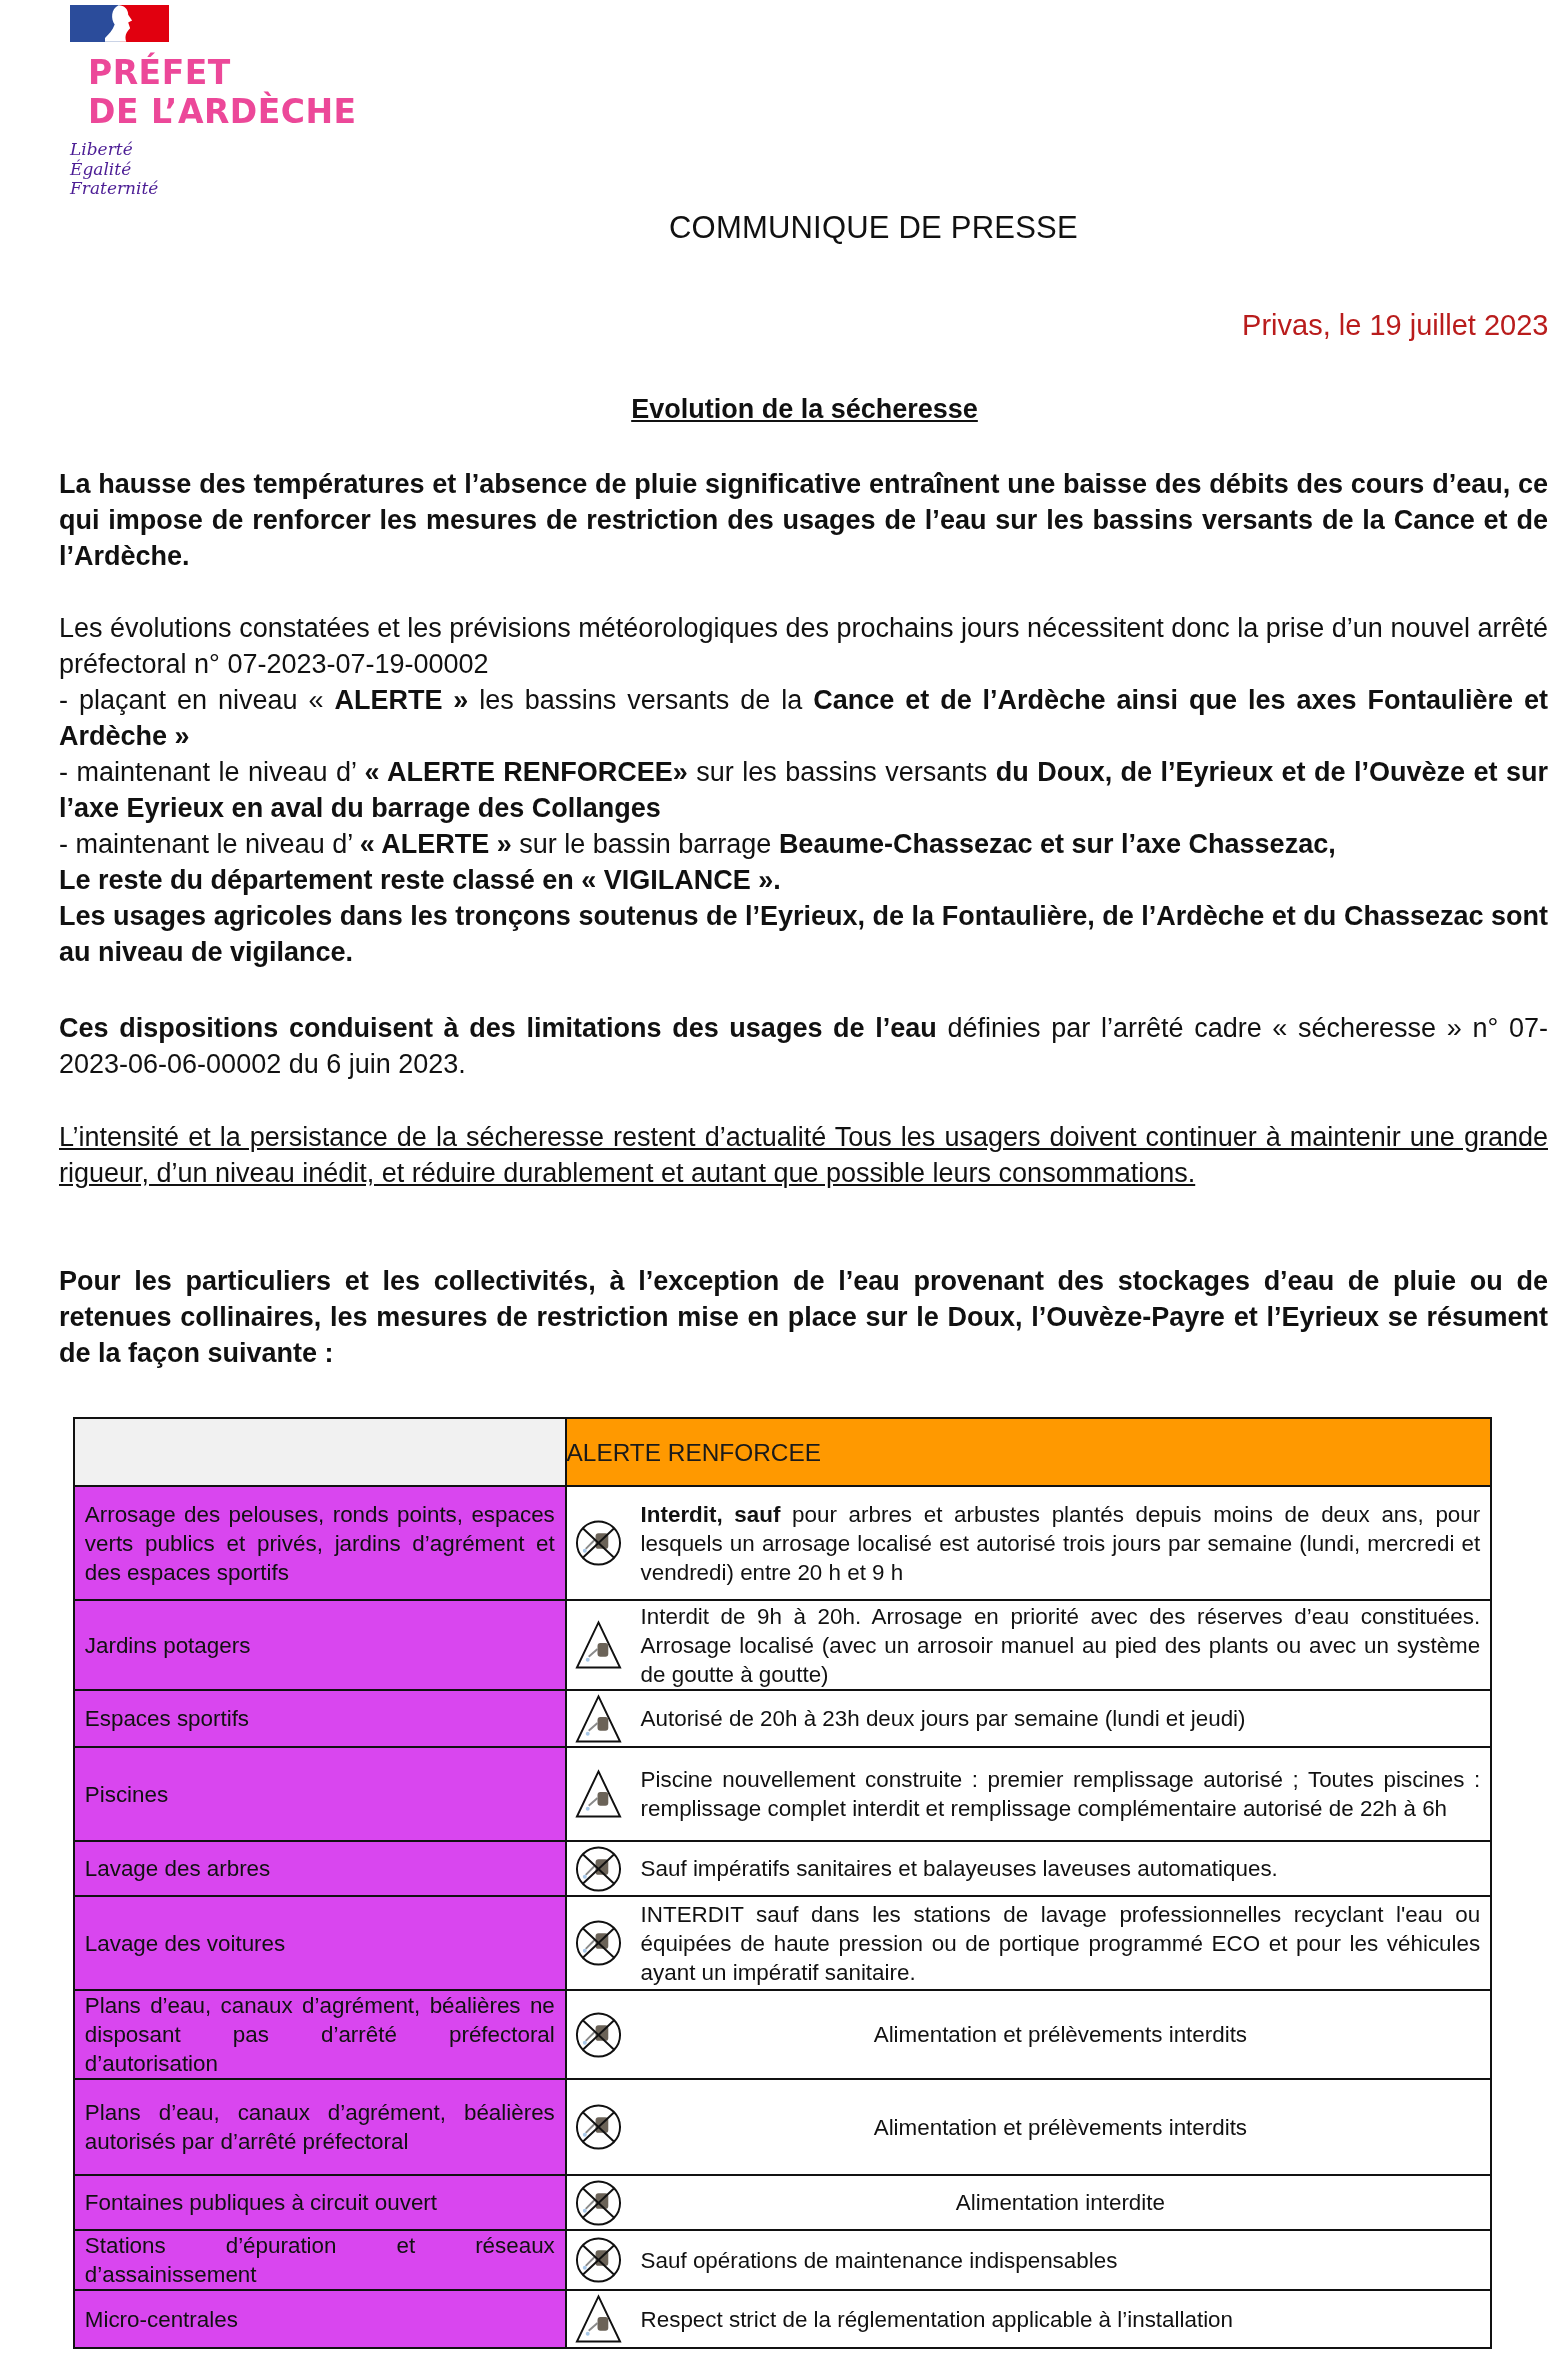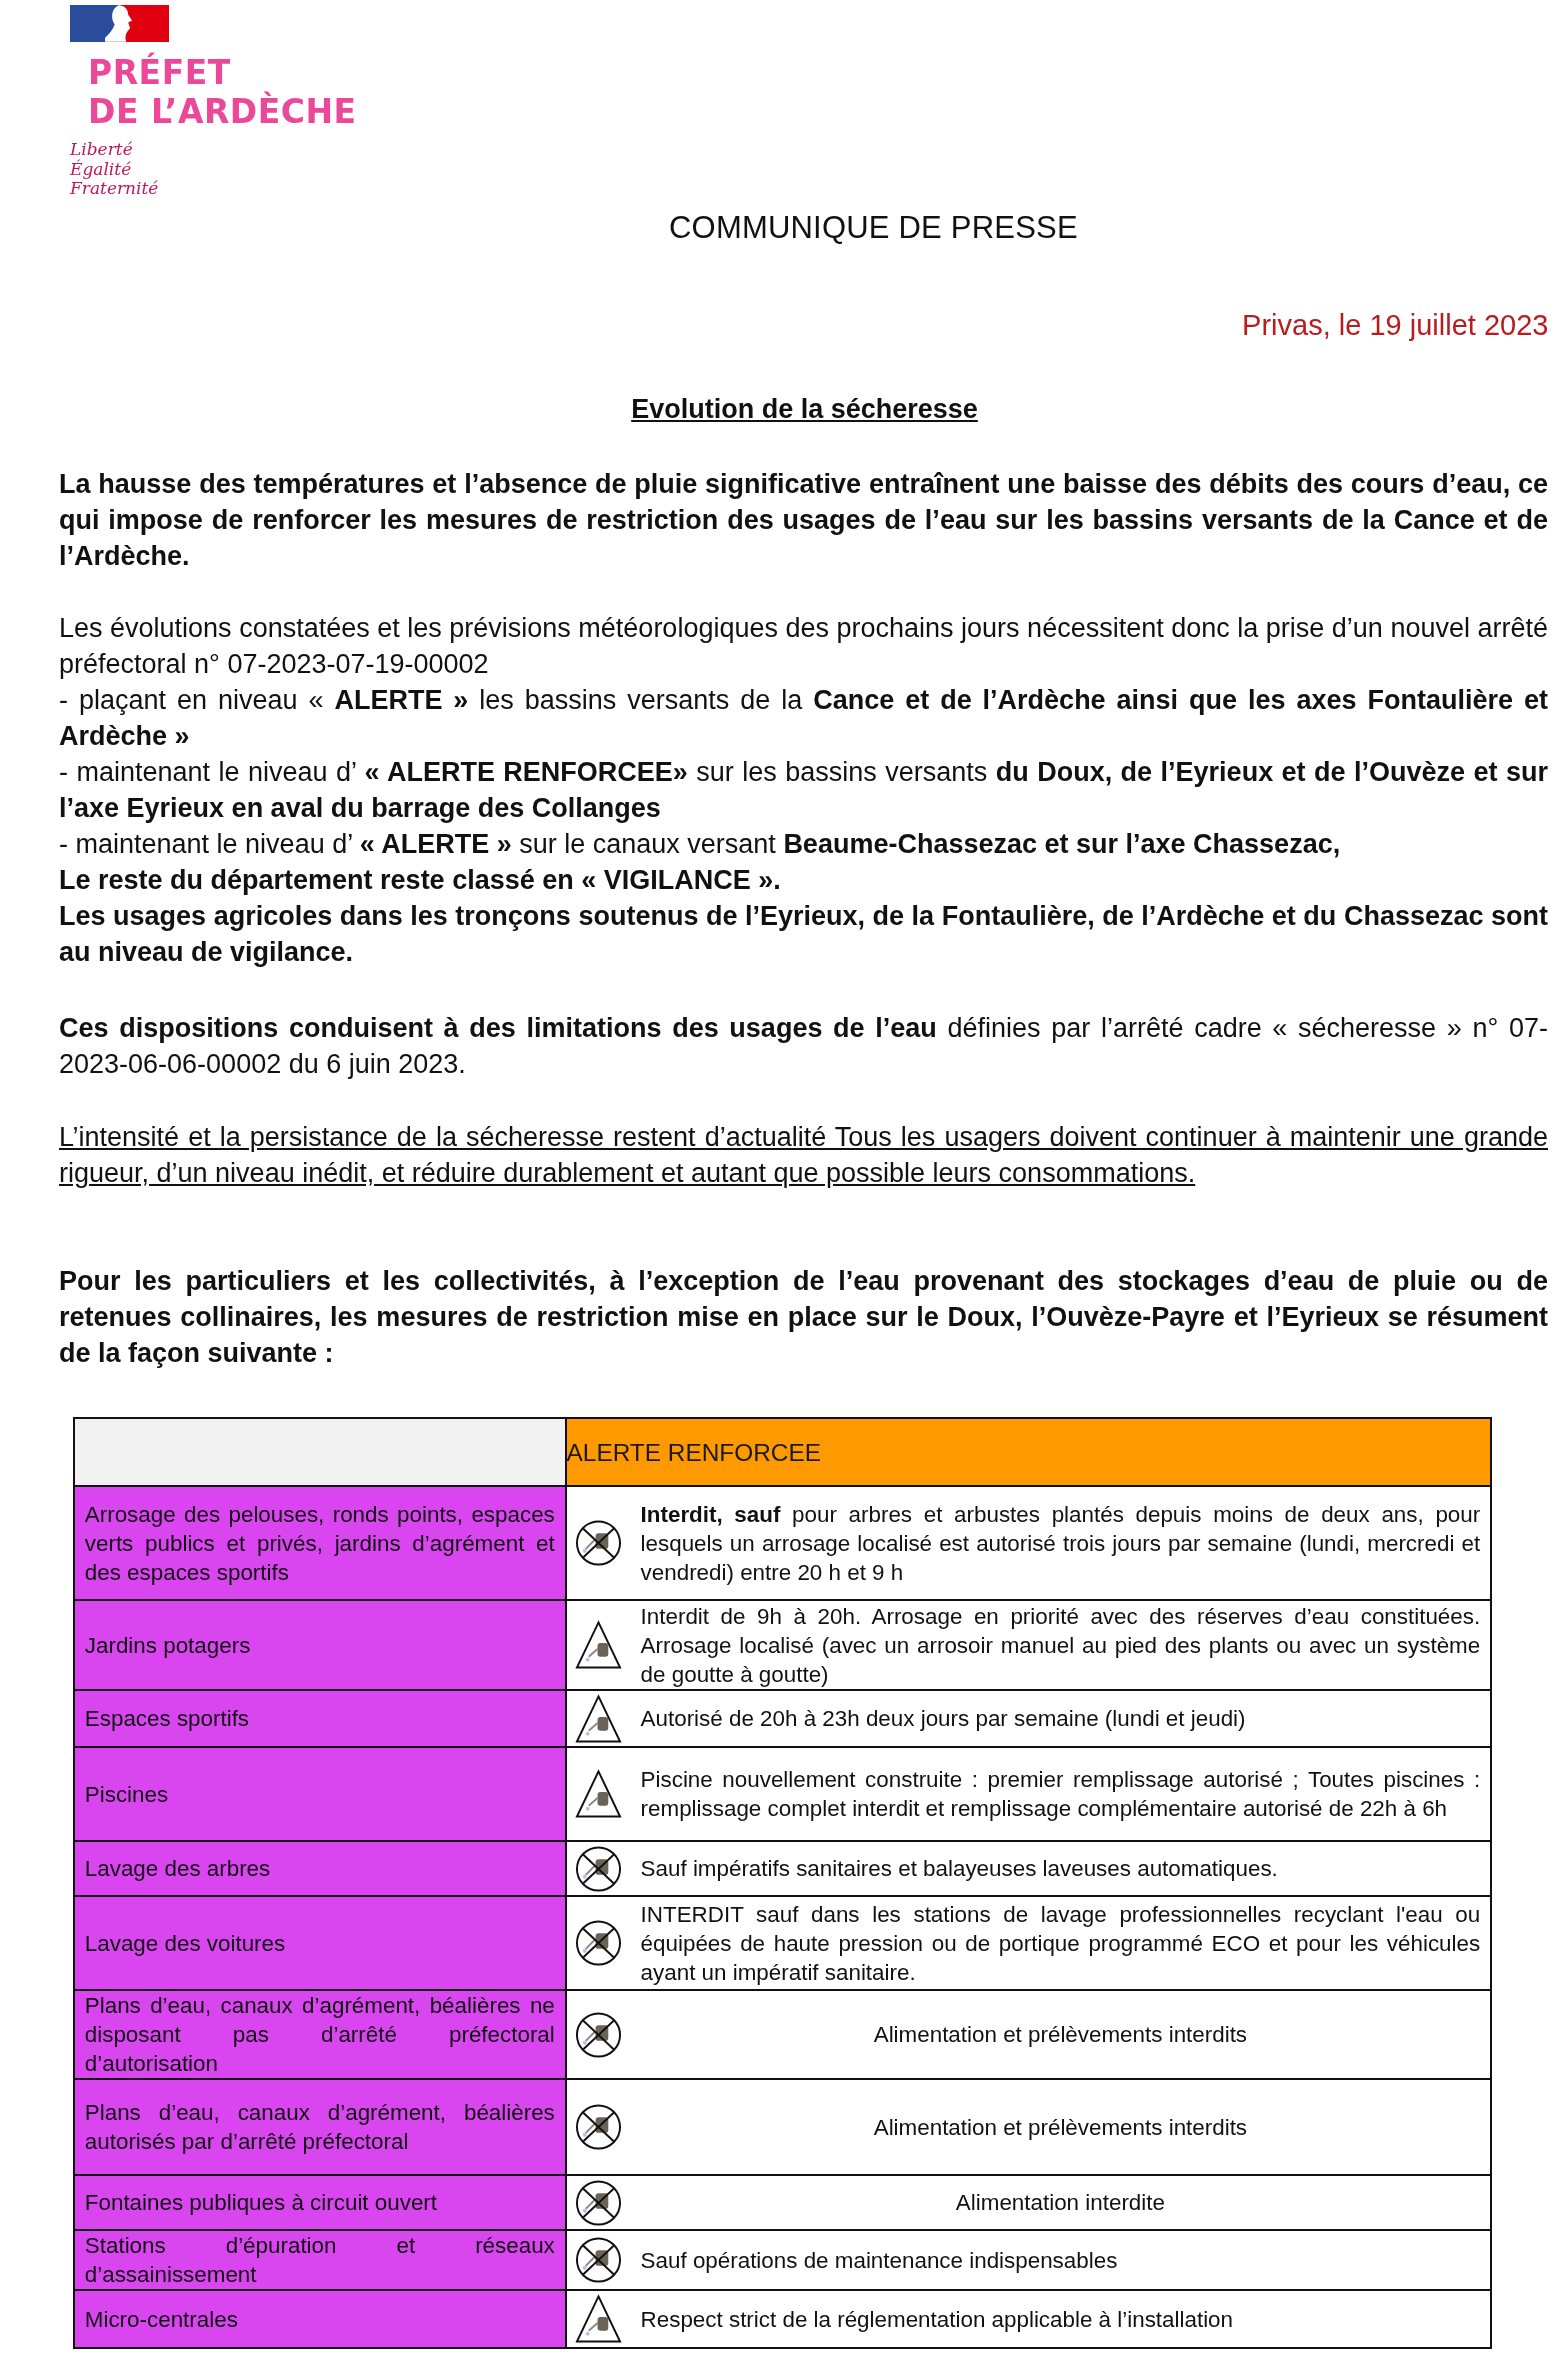--- a/index.html
+++ b/index.html
@@ -8,21 +8,21 @@
   .abs { position: absolute; }
 
   
   .flag { left: 70px; top: 4.9px; width: 99px; height: 37px; display: flex; }
   .flag .blue { width: 50%; background: #2b4c9b; }
   .flag .red  { width: 50%; background: #e1000f; }
   .flag .mar  { position: absolute; left: 35px; top: 0; width: 29px; height: 37px; }
   .logo-title { left: 88px; top: 53px; font-family: "DejaVu Sans", sans-serif; font-weight: bold;
                 font-size: 33px; line-height: 39px; letter-spacing: 0.5px; color: #ec4899; }
   .motto { left: 70px; top: 140px; font-family: "DejaVu Serif", serif; font-style: italic;
-           font-size: 17px; line-height: 19.5px; color: #be185d; }
+           font-size: 17px; line-height: 19.5px; color: #4c1d95; }
 
   .press-title { left: 669px; top: 210px; font-size: 31px; font-family: "Liberation Sans", sans-serif;
                  letter-spacing: 0.2px; color: #111; }
   .dateline { right: 16.6px; top: 309px; font-size: 29px; font-family: "Liberation Sans", sans-serif; color: #b91c1c; }
   .subject { left: 0; width: 1609px; text-align: center; top: 394px; font-size: 27px; font-weight: bold;
              text-decoration: underline; font-family: "Liberation Sans", sans-serif; }
 
   .para { left: 59px; width: 1489px; font-family: "Liberation Sans", sans-serif;
           font-size: 27px; line-height: 36px; text-align: justify; }
   .para b { font-weight: bold; }
@@ -65,21 +65,21 @@
 <div class="abs subject">Evolution de la sécheresse</div>
 
 <div class="abs para" style="top:466px;">
   <b>La hausse des températures et l’absence de pluie significative entraînent une baisse des débits des cours d’eau, ce qui impose de renforcer les mesures de restriction des usages de l’eau sur les bassins versants de la Cance et de l’Ardèche.</b>
 </div>
 
 <div class="abs para" style="top:610px;">
   <span>Les évolutions constatées et les prévisions météorologiques des prochains jours nécessitent donc la prise d’un nouvel arrêté préfectoral n° 07-2023-07-19-00002</span><br>
   <span>- plaçant en niveau « </span><b>ALERTE »</b><span> les bassins versants de la </span><b>Cance et de l’Ardèche ainsi que les axes Fontaulière et Ardèche »</b><br>
   <span>- maintenant le niveau d’ </span><b>« ALERTE RENFORCEE»</b><span> sur les bassins versants </span><b>du Doux, de l’Eyrieux et de l’Ouvèze et sur l’axe Eyrieux en aval du barrage des Collanges</b><br>
-  <span>- maintenant le niveau d’ </span><b>« ALERTE »</b><span> sur le canaux versant </span><b>Beaume-Chassezac et sur l’axe Chassezac,</b><br>
+  <span>- maintenant le niveau d’ </span><b>« ALERTE »</b><span> sur le bassin barrage </span><b>Beaume-Chassezac et sur l’axe Chassezac,</b><br>
   <b>Le reste du département reste classé en « VIGILANCE ».</b><br>
   <b>Les usages agricoles dans les tronçons soutenus  de l’Eyrieux, de la Fontaulière, de l’Ardèche et du Chassezac sont au niveau de vigilance.</b>
 </div>
 
 <div class="abs para" style="top:1010px;">
   <b>Ces dispositions conduisent à des limitations des usages de l’eau</b><span> définies par l’arrêté cadre « sécheresse » n° 07-2023-06-06-00002 du 6 juin 2023.</span>
 </div>
 
 <div class="abs para u" style="top:1119px;">L’intensité et la persistance de la sécheresse restent d’actualité Tous les usagers doivent continuer à maintenir une grande rigueur, d’un niveau inédit, et réduire durablement et autant que possible leurs consommations. </div>
 

